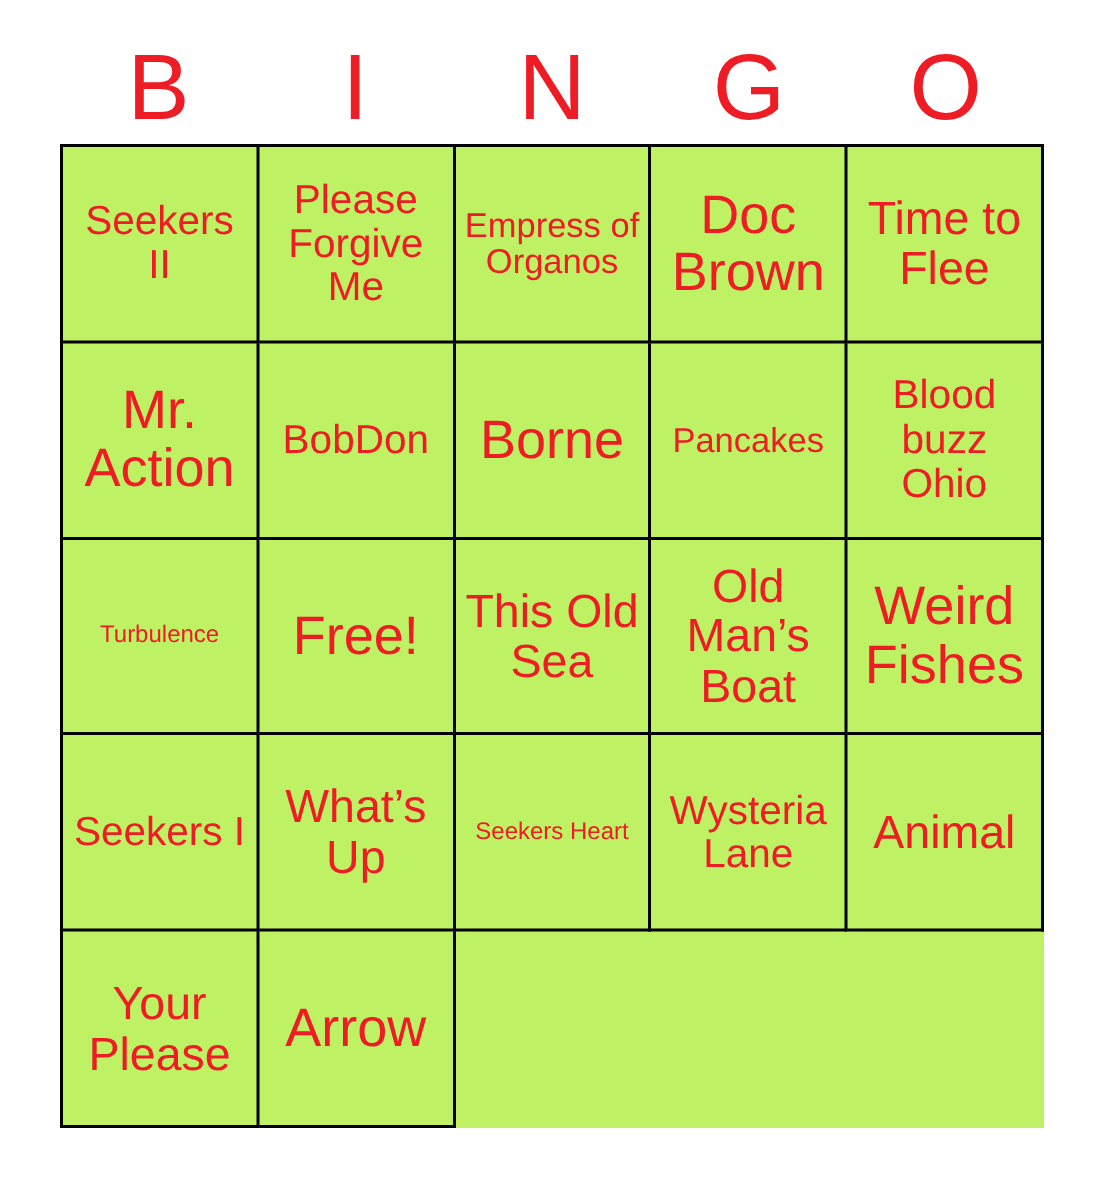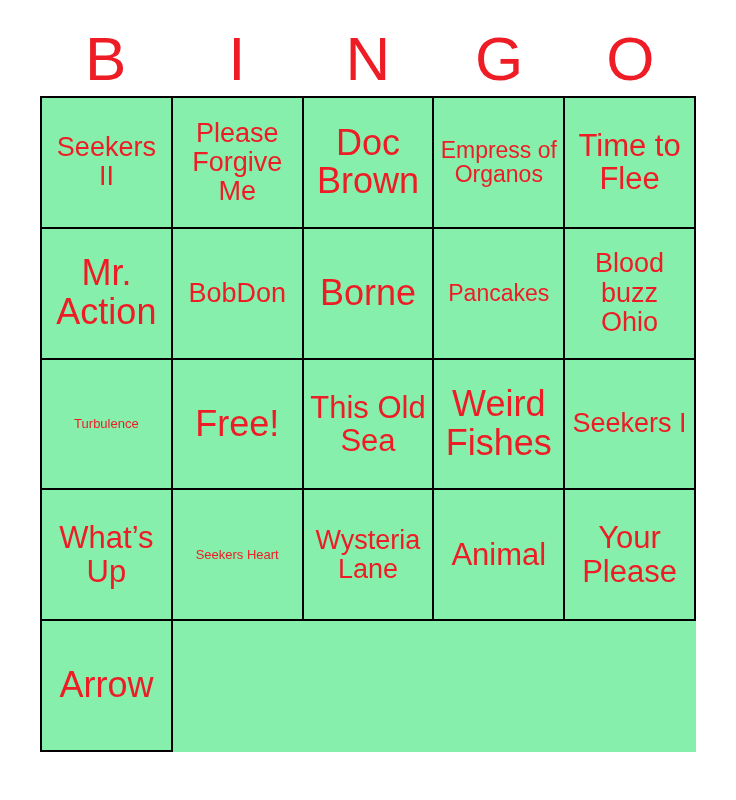--- a/index.html
+++ b/index.html
@@ -41,21 +41,21 @@
   }
   .grid {
     width: 656px;
     height: 656px;
     border-top: 2px solid #000000;
     border-left: 2px solid #000000;
     box-sizing: border-box;
     display: grid;
     grid-template-columns: repeat(5, 1fr);
     grid-template-rows: repeat(5, 1fr);
-    background: #86efac;
+    background: #bef264;
   }
   .cell {
     border-right: 2px solid #000000;
     border-bottom: 2px solid #000000;
     box-sizing: border-box;
     display: flex;
     align-items: center;
     justify-content: center;
     text-align: center;
     padding: 2px 4px;
@@ -65,21 +65,21 @@
   .cell span {
     display: block;
     line-height: 1.08;
     width: 100%;
   }
   
   .fs-xl span { font-size: 36px; }
   .fs-lg span { font-size: 31px; }
   .fs-md span { font-size: 27px; }
   .fs-sm span { font-size: 23px; }
-  .fs-xs span { font-size: 13px; }
+  .fs-xs span { font-size: 16px; }
 </style>
 </head>
 <body>
 
 <div class="card">
 
   <div class="header-row">
     <div class="header-cell">B</div>
     <div class="header-cell">I</div>
     <div class="header-cell">N</div>
@@ -87,25 +87,25 @@
     <div class="header-cell">O</div>
   </div>
 
   <div class="grid" id="bingo-grid">
       <div class="cell fs-md">
         <span>Seekers II</span>
       </div>
       <div class="cell fs-md">
         <span>Please Forgive Me</span>
       </div>
+      <div class="cell fs-sm">
+        <span>Empress of Organos</span>
+      </div>
       <div class="cell fs-xl">
         <span>Doc Brown</span>
-      </div>
-      <div class="cell fs-sm">
-        <span>Empress of Organos</span>
       </div>
       <div class="cell fs-lg">
         <span>Time to Flee</span>
       </div>
       <div class="cell fs-xl">
         <span>Mr. Action</span>
       </div>
       <div class="cell fs-md">
         <span>BobDon</span>
       </div>
@@ -119,20 +119,23 @@
         <span>Blood buzz Ohio</span>
       </div>
       <div class="cell fs-xs">
         <span>Turbulence</span>
       </div>
       <div class="cell fs-xl">
         <span>Free!</span>
       </div>
       <div class="cell fs-lg">
         <span>This Old Sea</span>
+      </div>
+      <div class="cell fs-lg">
+        <span>Old Man’s Boat</span>
       </div>
       <div class="cell fs-xl">
         <span>Weird Fishes</span>
       </div>
       <div class="cell fs-md">
         <span>Seekers I</span>
       </div>
       <div class="cell fs-lg">
         <span>What’s Up</span>
       </div>

